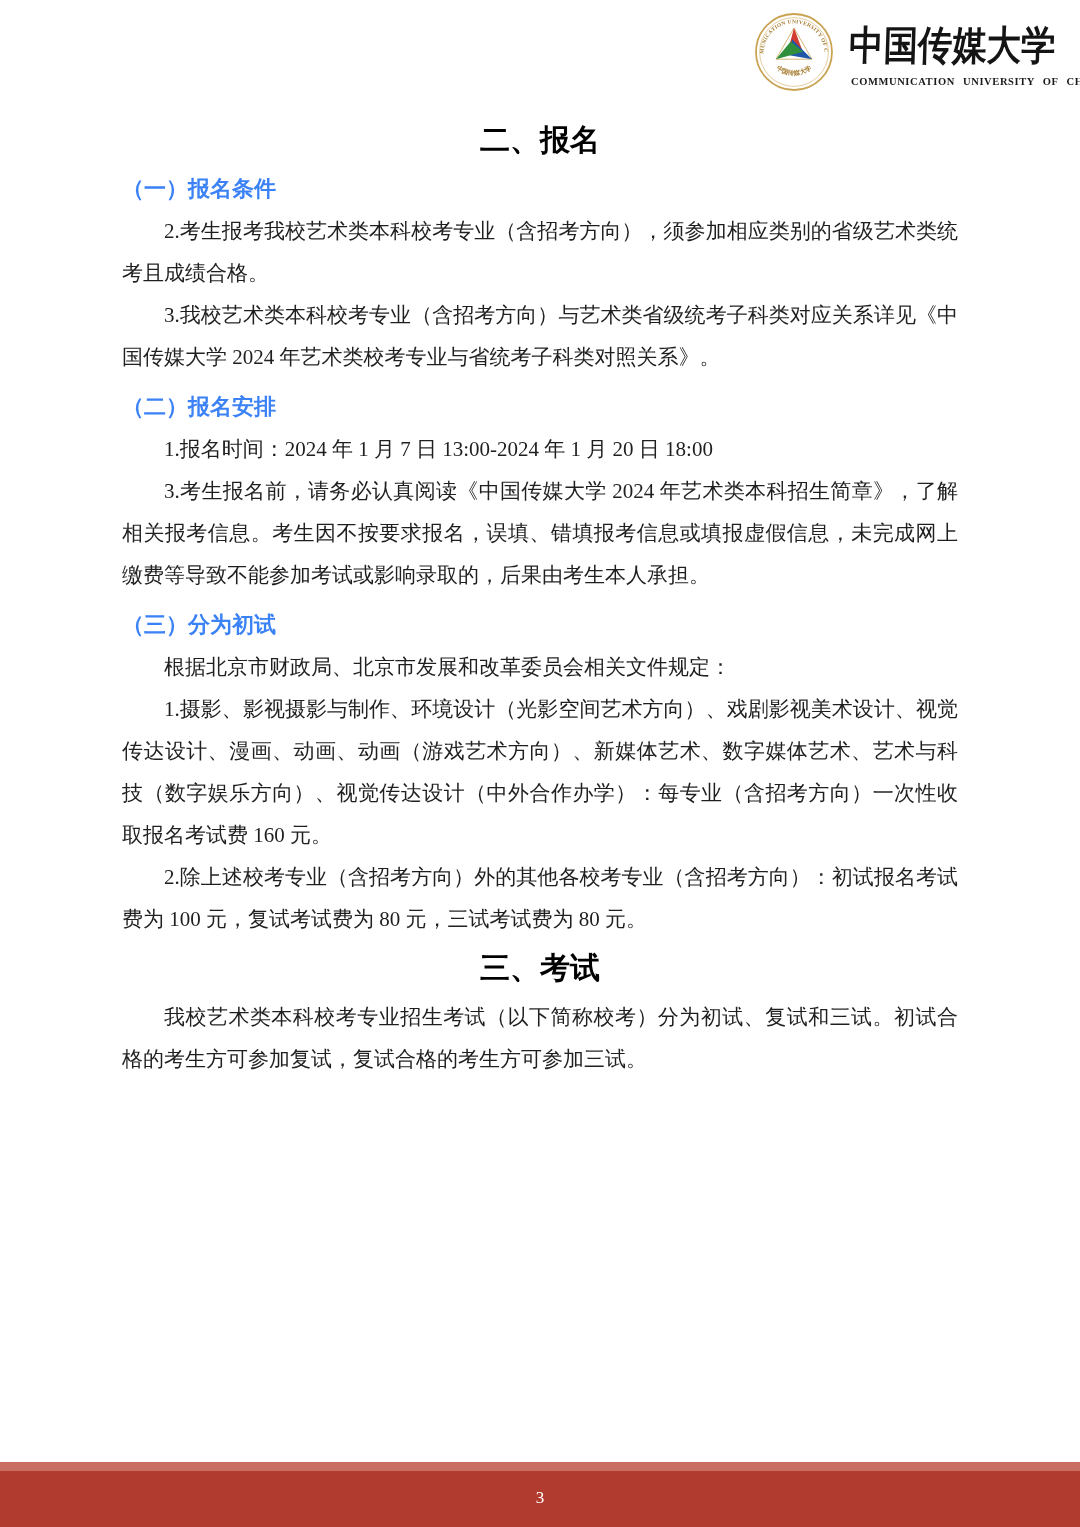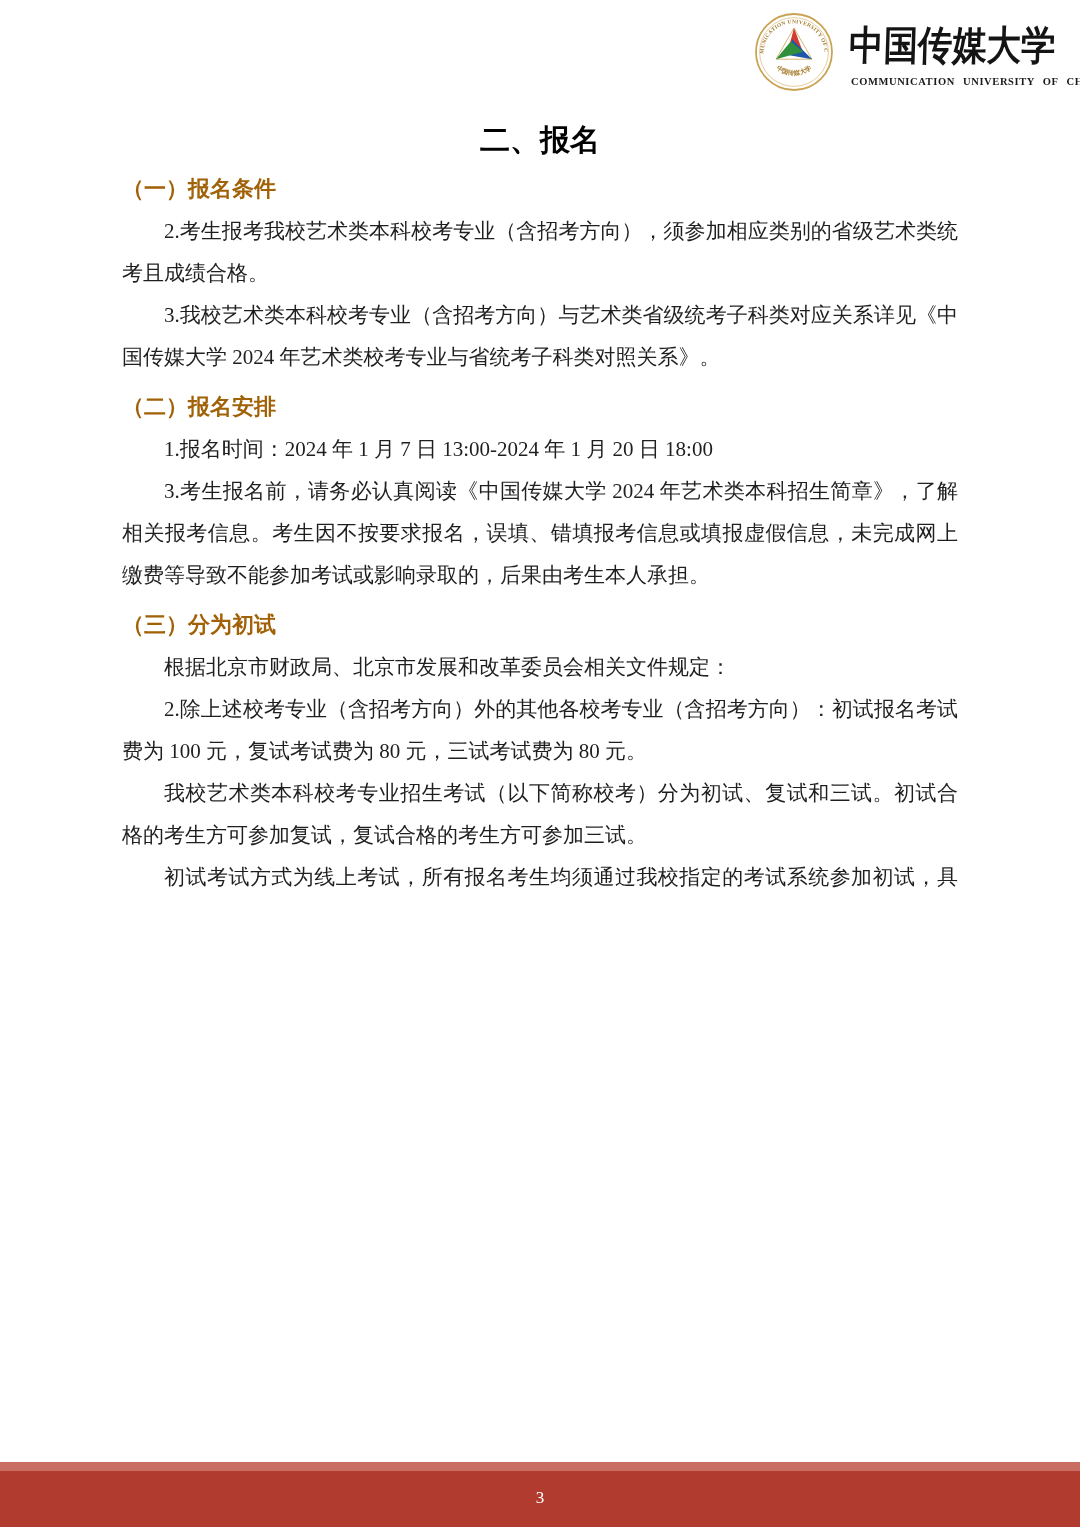--- a/index.html
+++ b/index.html
@@ -30,21 +30,21 @@
     margin-top:16px;
   }
   .h1{
     font-family:"Liberation Sans","DejaVu Sans",sans-serif;
     font-size:30px;line-height:40px;font-weight:bold;color:#000;
     text-align:center;margin:8px 0;
   }
   .h1:first-child{margin-top:0;margin-bottom:4px;}
   .h2{
     font-family:"Liberation Sans","DejaVu Sans",sans-serif;
-    font-size:22px;line-height:42px;font-weight:bold;color:#a16207;
+    font-size:22px;line-height:42px;font-weight:bold;color:#3b82f6;
     margin-top:8px;text-align:left;
   }
   .p{margin:0;text-indent:2em;}
   .p.fill{text-align-last:justify;}
   
   .footer{position:absolute;left:0;bottom:0;width:1080px;height:65px;}
   .footer-strip{position:absolute;top:0;left:0;width:100%;height:9px;background:#C96E63;}
   .footer-bar{
     position:absolute;top:9px;left:0;width:100%;height:56px;background:#B23B30;
     color:#ffffff;text-align:center;line-height:54px;font-size:17px;
@@ -84,23 +84,24 @@
   <div class="doc">
     <div class="h1">二、报名</div>
     <div class="h2">（一）报名条件</div>
     <div class="p">2.考生报考我校艺术类本科校考专业（含招考方向），须参加相应类别的省级艺术类统考且成绩合格。</div>
     <div class="p">3.我校艺术类本科校考专业（含招考方向）与艺术类省级统考子科类对应关系详见《中国传媒大学 2024 年艺术类校考专业与省统考子科类对照关系》。</div>
     <div class="h2">（二）报名安排</div>
     <div class="p">1.报名时间：2024 年 1 月 7 日 13:00-2024 年 1 月 20 日 18:00</div>
     <div class="p">3.考生报名前，请务必认真阅读《中国传媒大学 2024 年艺术类本科招生简章》，了解相关报考信息。考生因不按要求报名，误填、错填报考信息或填报虚假信息，未完成网上缴费等导致不能参加考试或影响录取的，后果由考生本人承担。</div>
     <div class="h2">（三）分为初试</div>
     <div class="p">根据北京市财政局、北京市发展和改革委员会相关文件规定：</div>
+    <div class="p">1.摄影、影视摄影与制作、环境设计（光影空间艺术方向）、戏剧影视美术设计、视觉传达设计、漫画、动画、动画（游戏艺术方向）、新媒体艺术、数字媒体艺术、艺术与科技（数字娱乐方向）、视觉传达设计（中外合作办学）：每专业（含招考方向）一次性收取报名考试费 160 元。</div>
     <div class="p">2.除上述校考专业（含招考方向）外的其他各校考专业（含招考方向）：初试报名考试费为 100 元，复试考试费为 80 元，三试考试费为 80 元。</div>
+    <div class="h1">三、考试</div>
     <div class="p">我校艺术类本科校考专业招生考试（以下简称校考）分为初试、复试和三试。初试合格的考生方可参加复试，复试合格的考生方可参加三试。</div>
-    <div class="p fill">初试考试方式为线上考试，所有报名考生均须通过我校指定的考试系统参加初试，具</div>
   </div>
 
   <div class="footer">
     <div class="footer-strip"></div>
     <div class="footer-bar">
       <span>3</span>
     </div>
   </div>
 
 </div>

